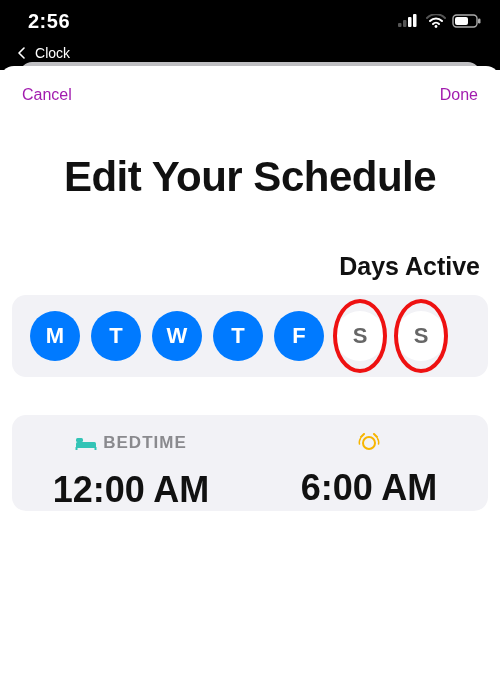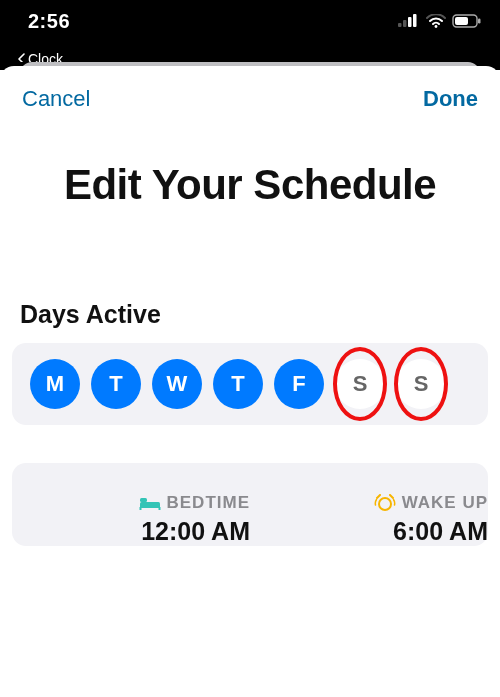--- a/index.html
+++ b/index.html
@@ -1,43 +1,43 @@
 <!DOCTYPE html>
 <html><head>
 <meta charset="utf-8">
 <style>
   * { margin: 0; padding: 0; box-sizing: border-box; }
   html, body { width: 500px; height: 697px; font-family: -apple-system, "Helvetica Neue", Helvetica, Arial, sans-serif; background: #fff; overflow: hidden; }
   .status-bar { background: #000; height: 62px; color: #fff; display: flex; justify-content: space-between; align-items: flex-start; padding: 10px 18px 0 18px; }
-  .status-left { display: flex; flex-direction: column; gap: 18px; }
+  .status-left { display: flex; flex-direction: column; gap: 12px; }
   .status-time { font-size: 20px; font-weight: 700; letter-spacing: 0.5px; padding-left: 10px; }
-  .status-back { font-size: 14px; font-weight: 400; display: flex; align-items: center; gap: 2px; color: #fff; }
+  .status-back { font-size: 14px; font-weight: 400; display: flex; align-items: center; gap: 2px; color: #fff; justify-content: space-between; }
   .status-right { display: flex; align-items: center; gap: 6px; margin-top: 4px; }
 
   .sheet-bg { background:#000; height:8px; position:relative; }
   .sheet-peek { position:absolute; left:20px; right:20px; top:0; height:12px; background:#bfbfc2; border-radius:12px 12px 0 0; }
 
   .sheet { background: #fff; border-radius: 14px 14px 0 0; margin-top: -4px; position: relative; }
   .nav-bar { display: flex; justify-content: space-between; align-items: center; padding: 20px 22px 10px 22px; }
-  .nav-btn { font-size: 22px; font-weight: 400; color: #0369a1; cursor: pointer; }
-  .nav-btn.done { font-weight: 700; }
+  .nav-btn { font-size: 16px; font-weight: 400; color: #a21caf; cursor: pointer; }
+  .nav-btn.done { font-weight: 400; }
 
-  .title { font-size: 42px; font-weight: 800; text-align: center; line-height: 1.2; margin: 38px 20px 90px 20px; letter-spacing: -0.5px; color:#111; }
+  .title { font-size: 42px; font-weight: 800; text-align: center; line-height: 1.2; margin: 38px 20px 50px 20px; letter-spacing: -0.5px; color:#111; }
 
-  .section-header { font-size: 25px; font-weight: 800; padding: 0 20px 14px 20px; color:#111; }
+  .section-header { font-size: 25px; font-weight: 800; padding: 0 20px 14px 20px; color:#111;text-align:right; }
   .day-row { background: #f2f2f6; margin: 0 12px; border-radius: 14px; padding: 16px 12px 16px 18px; display: flex; gap: 11px; align-items: center; justify-content: flex-start; }
   .day-pill { width: 50px; height: 50px; border-radius: 50%; display: flex; align-items: center; justify-content: center; font-size: 22px; font-weight: 800; position: relative; }
   .day-pill.active { background: #007aff; color: #fff; }
   .day-pill.inactive { background: #fff; color: #666; }
   .day-highlight { position:absolute; width:54px; height:74px; border:4px solid #e11; border-radius:50%; pointer-events:none; }
 
   .bedtime-card { background: #f2f2f6; margin: 0 12px; border-radius: 14px; padding: 18px 0 0 0; display: flex; }
-  .bed-col { flex:1; display:flex; flex-direction:column; align-items:flex-end; gap:2px;margin-top:12px; }
+  .bed-col { flex:1; display:flex; flex-direction:column; align-items:center; gap:14px; }
   .bed-label-row { display:flex; align-items:center; gap:6px; color:#8a8a8e; font-weight:700; font-size:17px; letter-spacing:1px; }
-  .bed-time { font-size:25px; font-weight:800; color:#111; margin-top:2px; }
+  .bed-time { font-size:36px; font-weight:800; color:#111; margin-top:2px; }
   .bedtime-icon { color:#33c4b6; }
   .wake-icon { color:#f7b500; }
 </style>
 </head>
 <body>
 
 <div class="status-bar">
   <div class="status-left">
     <div class="status-time">2:56</div>
     <div class="status-back">
@@ -108,18 +108,17 @@
     </div>
     <div class="bed-col">
       <div class="bed-label-row">
         <svg class="wake-icon" width="22" height="18" viewBox="0 0 22 18">
           <circle cx="11" cy="10" r="6" stroke="currentColor" stroke-width="2" fill="none"></circle>
           <path d="M3 4 L6 1" stroke="currentColor" stroke-width="2" stroke-linecap="round"></path>
           <path d="M19 4 L16 1" stroke="currentColor" stroke-width="2" stroke-linecap="round"></path>
           <path d="M1.5 11 C1 9 1.5 7 2.5 5.5" stroke="currentColor" stroke-width="1.5" fill="none" stroke-linecap="round"></path>
           <path d="M20.5 11 C21 9 20.5 7 19.5 5.5" stroke="currentColor" stroke-width="1.5" fill="none" stroke-linecap="round"></path>
         </svg>
-        <span>WAKE UP</span>
       </div>
       <div class="bed-time">6:00 AM</div>
     </div>
   </div>
 </div>
 
 </body></html>

